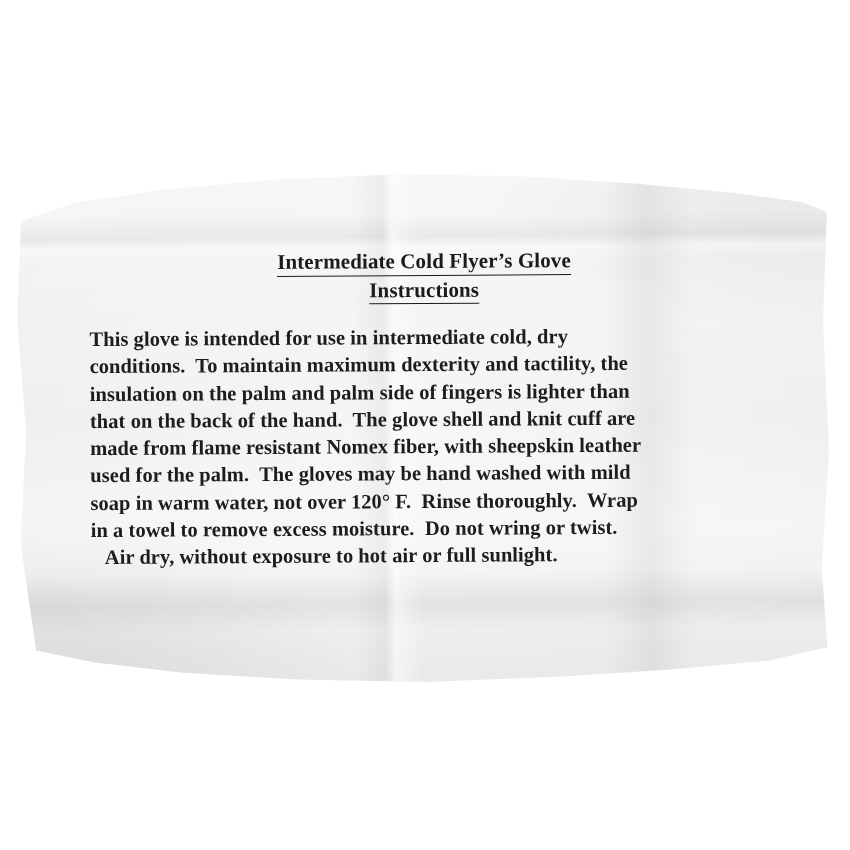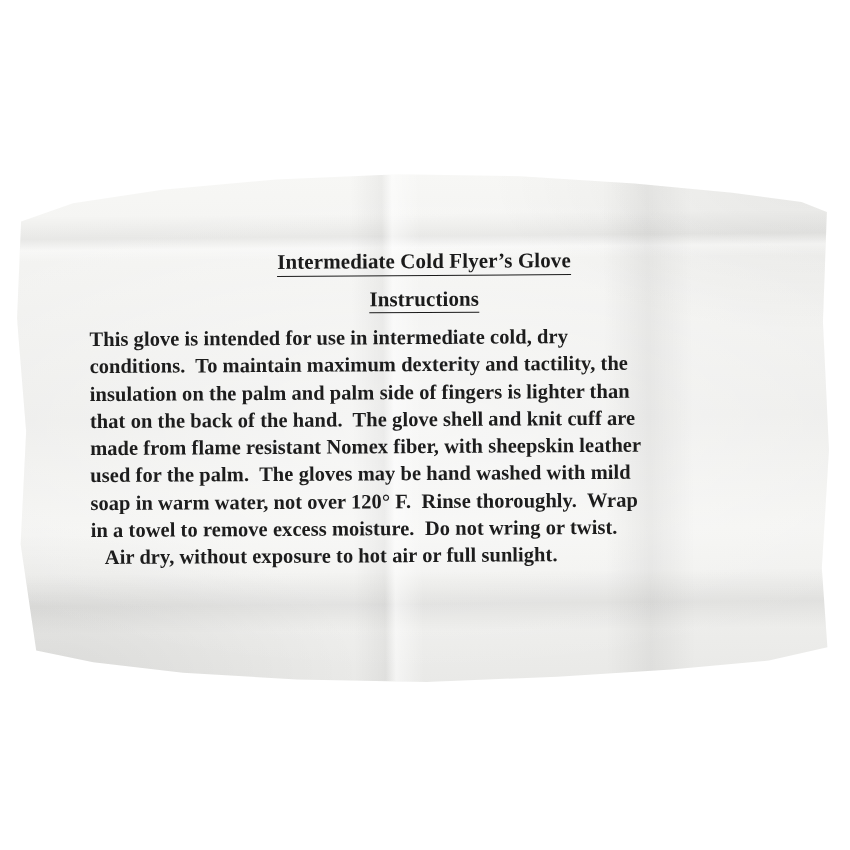--- a/index.html
+++ b/index.html
@@ -106,21 +106,21 @@
     font-family: "Liberation Serif", serif;
     font-weight: bold;
     font-size: 21px;
     line-height: 1.12;
     color: #1b1b1b;
     border-bottom: 1.5px solid #1b1b1b;
     padding-bottom: 1px;
     letter-spacing: 0.1px;
   }
   .title-line-2 {
-    margin-top: 12px;
+    margin-top: 3px;
   }
 
   .body-text {
     position: absolute;
     left: 72px;
     top: 152px;
     width: 680px;
     font-family: "Liberation Serif", serif;
     font-weight: bold;
     font-size: 20.5px;

